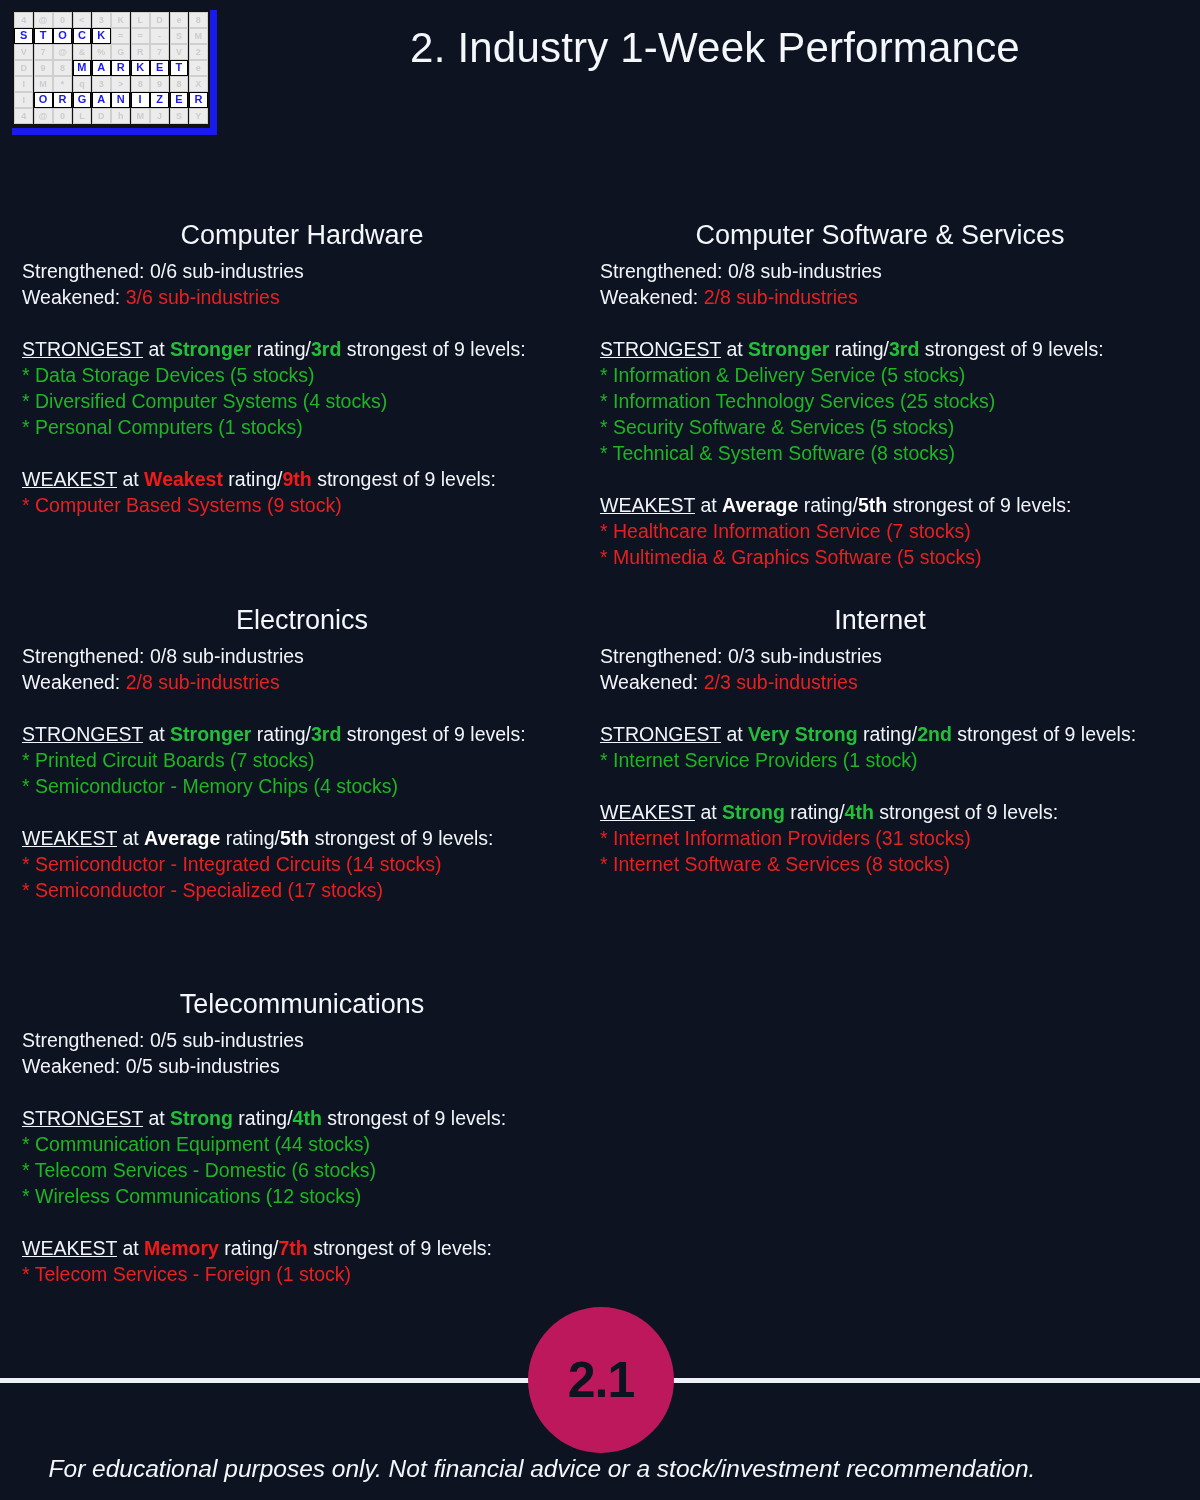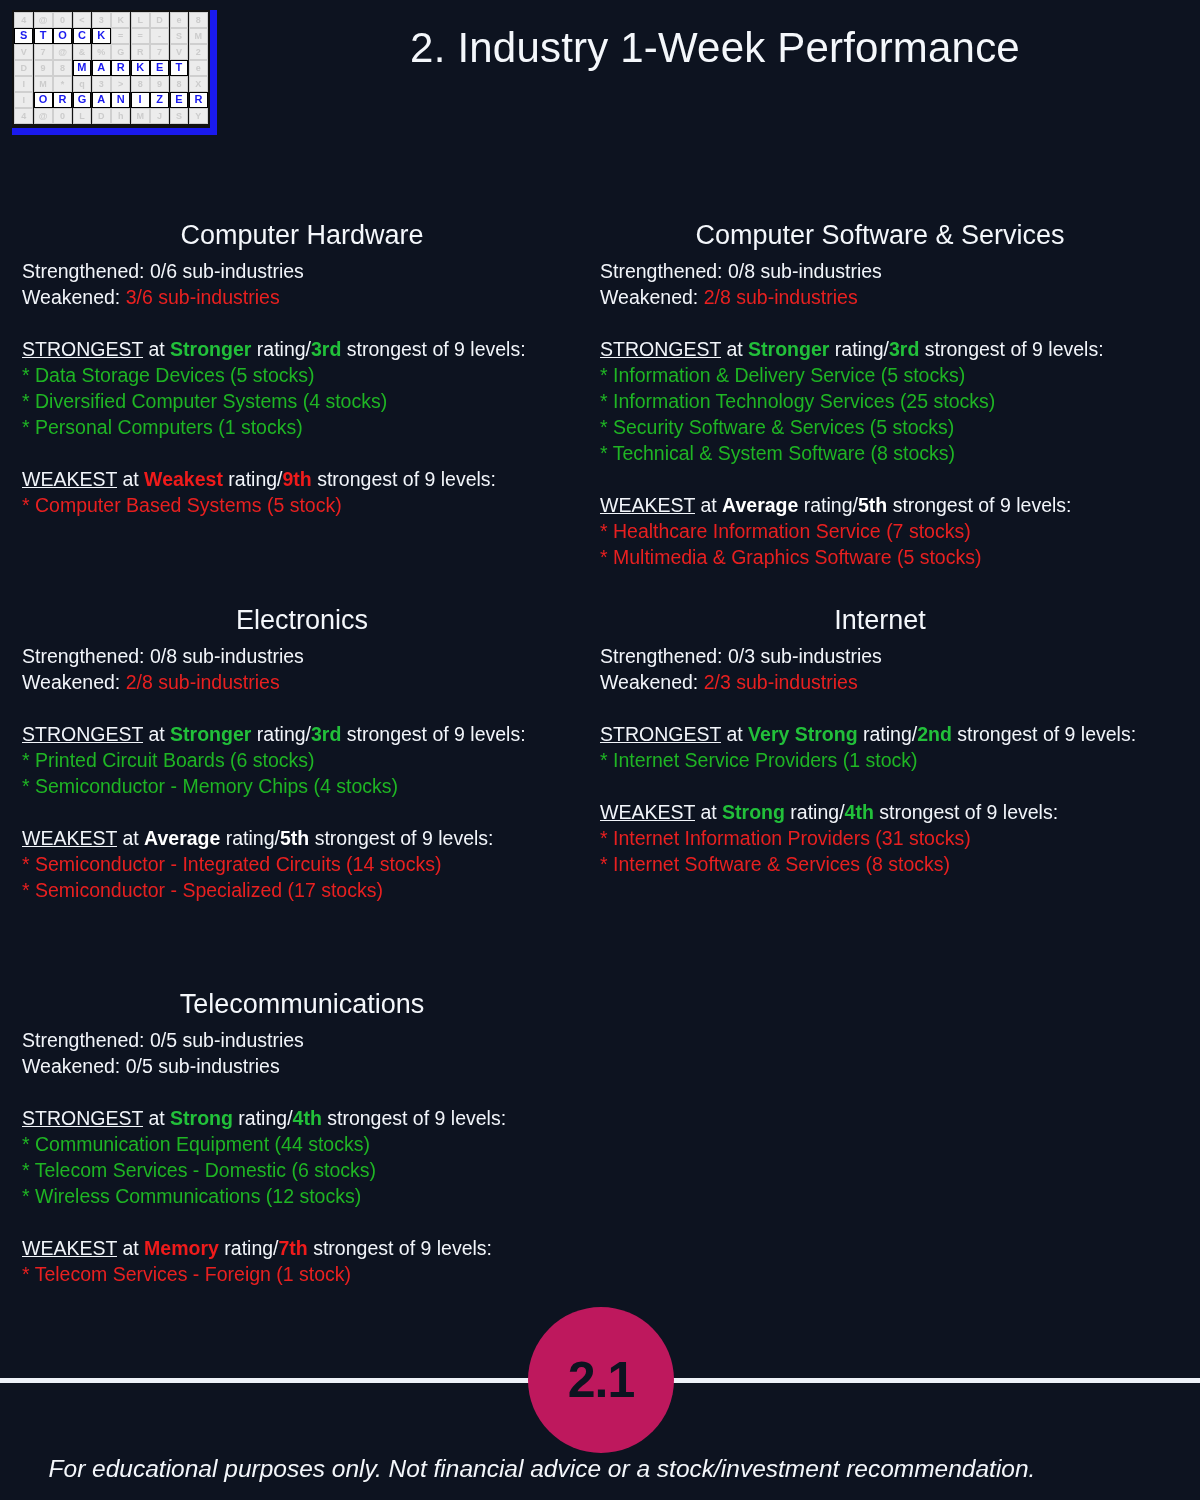--- a/index.html
+++ b/index.html
@@ -265,29 +265,29 @@
         <div class="sec-title">Computer Hardware</div>
         <div class="line"><span>Strengthened: </span><span>0/6 sub-industries</span></div>
         <div class="line"><span>Weakened: </span><span class="red">3/6 sub-industries</span></div>
         <div class="spacer"></div>
         <div class="line hdr-line"><span class="u">STRONGEST</span><span> at </span><span class="green-b">Stronger</span><span> rating/</span><span class="green-b">3rd</span><span> strongest of 9 levels:</span></div>
         <div class="item green">* Data Storage Devices (5 stocks)</div>
         <div class="item green">* Diversified Computer Systems (4 stocks)</div>
         <div class="item green">* Personal Computers (1 stocks)</div>
         <div class="spacer"></div>
         <div class="line hdr-line"><span class="u">WEAKEST</span><span> at </span><span class="red-b">Weakest</span><span> rating/</span><span class="red-b">9th</span><span> strongest of 9 levels:</span></div>
-        <div class="item red">* Computer Based Systems (5 stock)</div>
+        <div class="item red">* Computer Based Systems (9 stock)</div>
       </div>
       <div class="section" style="top: 393px;">
         <div class="sec-title">Electronics</div>
         <div class="line"><span>Strengthened: </span><span>0/8 sub-industries</span></div>
         <div class="line"><span>Weakened: </span><span class="red">2/8 sub-industries</span></div>
         <div class="spacer"></div>
         <div class="line hdr-line"><span class="u">STRONGEST</span><span> at </span><span class="green-b">Stronger</span><span> rating/</span><span class="green-b">3rd</span><span> strongest of 9 levels:</span></div>
-        <div class="item green">* Printed Circuit Boards (6 stocks)</div>
+        <div class="item green">* Printed Circuit Boards (7 stocks)</div>
         <div class="item green">* Semiconductor - Memory Chips (4 stocks)</div>
         <div class="spacer"></div>
         <div class="line hdr-line"><span class="u">WEAKEST</span><span> at </span><span class="white-b">Average</span><span> rating/</span><span class="white-b">5th</span><span> strongest of 9 levels:</span></div>
         <div class="item red">* Semiconductor - Integrated Circuits (14 stocks)</div>
         <div class="item red">* Semiconductor - Specialized (17 stocks)</div>
       </div>
       <div class="section" style="top: 777px;">
         <div class="sec-title">Telecommunications</div>
         <div class="line"><span>Strengthened: </span><span>0/5 sub-industries</span></div>
         <div class="line"><span>Weakened: </span><span>0/5 sub-industries</span></div>

